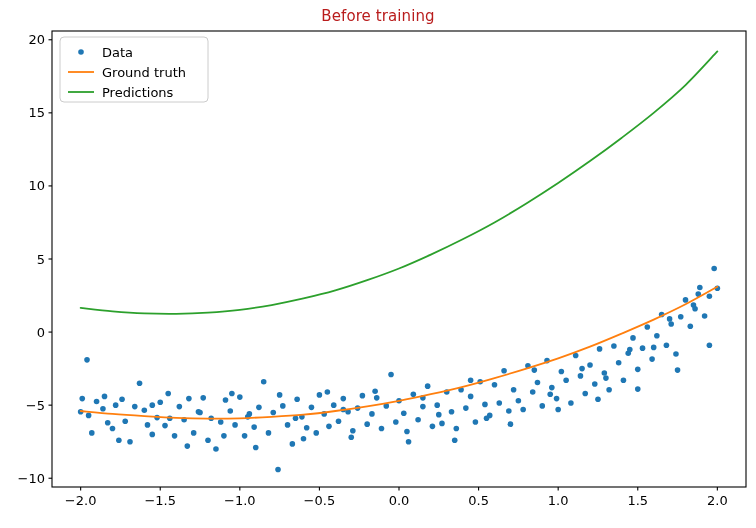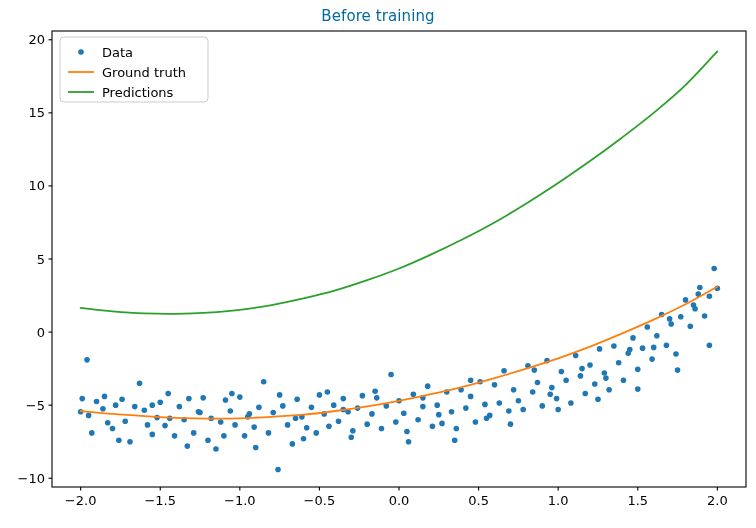--- a/index.html
+++ b/index.html
@@ -19,21 +19,21 @@
     height: 528px;
     background: #ffffff;
   }
   #chart-title {
     position: absolute;
     left: 0;
     top: 7px;
     width: 756px;
     text-align: center;
     font-size: 15px;
-    color: #0369a1;
+    color: #b91c1c;
     letter-spacing: 0.1px;
   }
   #plot-svg {
     position: absolute;
     left: 0;
     top: 0;
   }
   .tick-label {
     font-size: 13px;
     fill: #000000;

